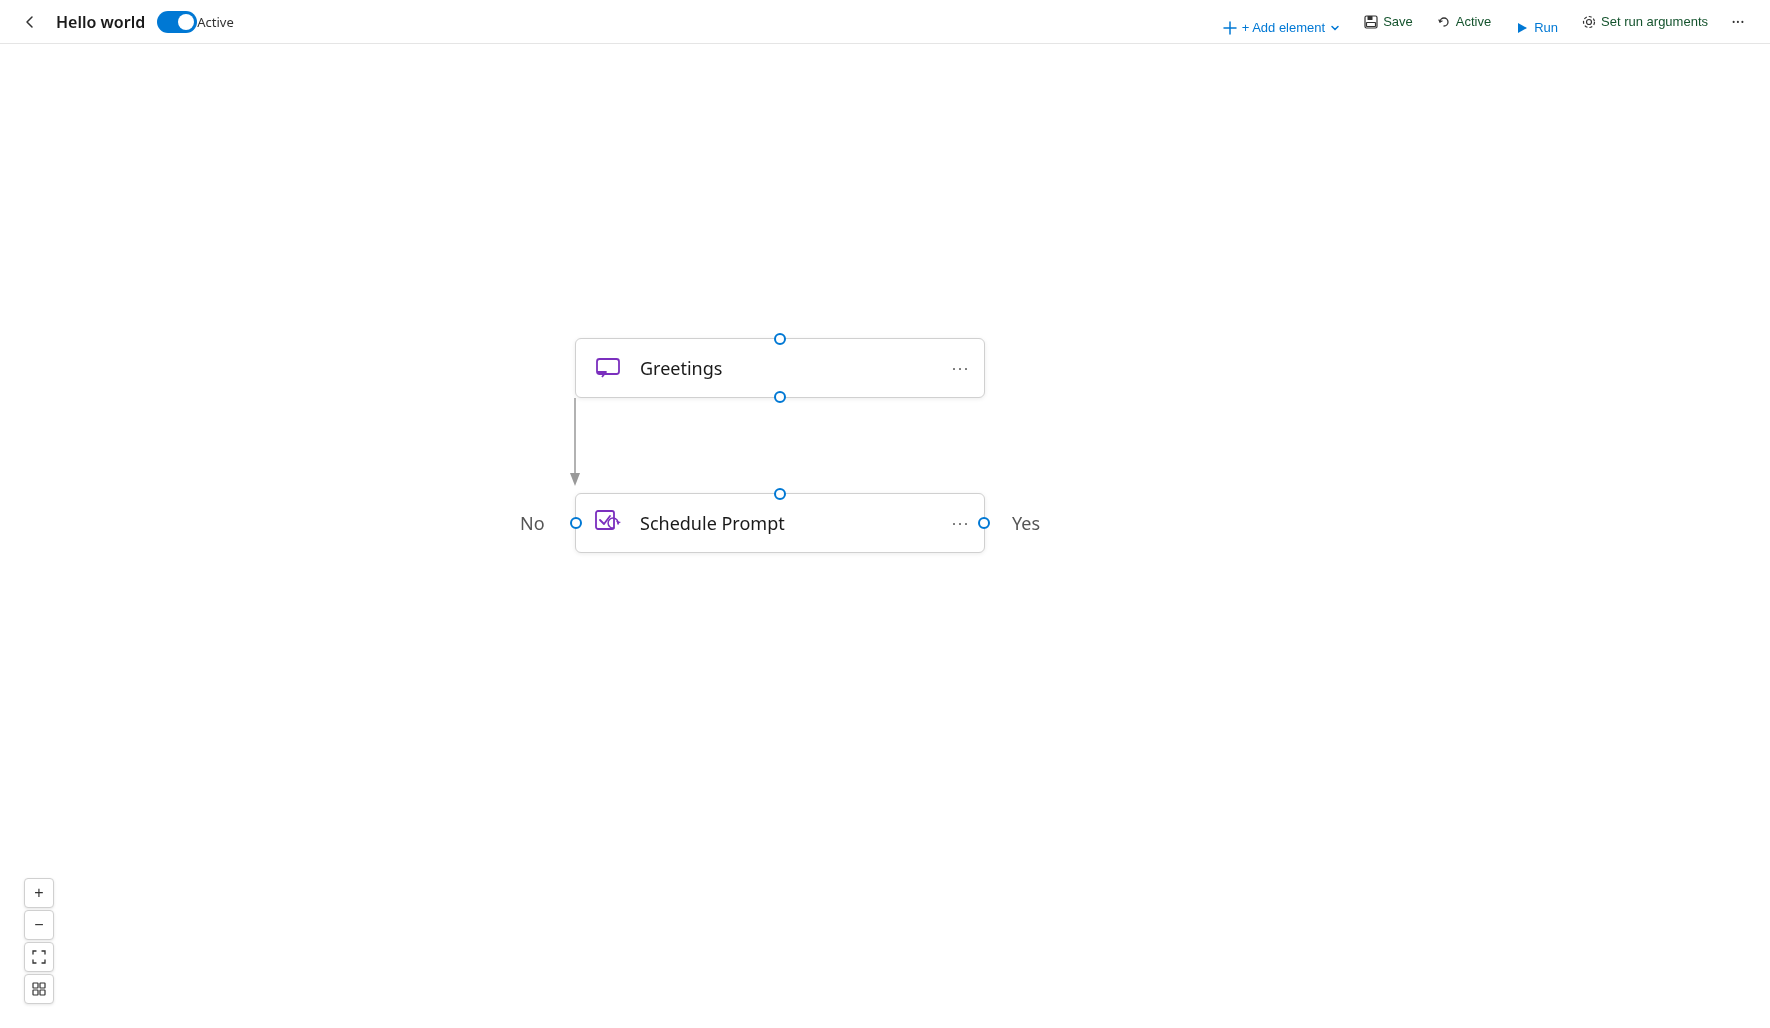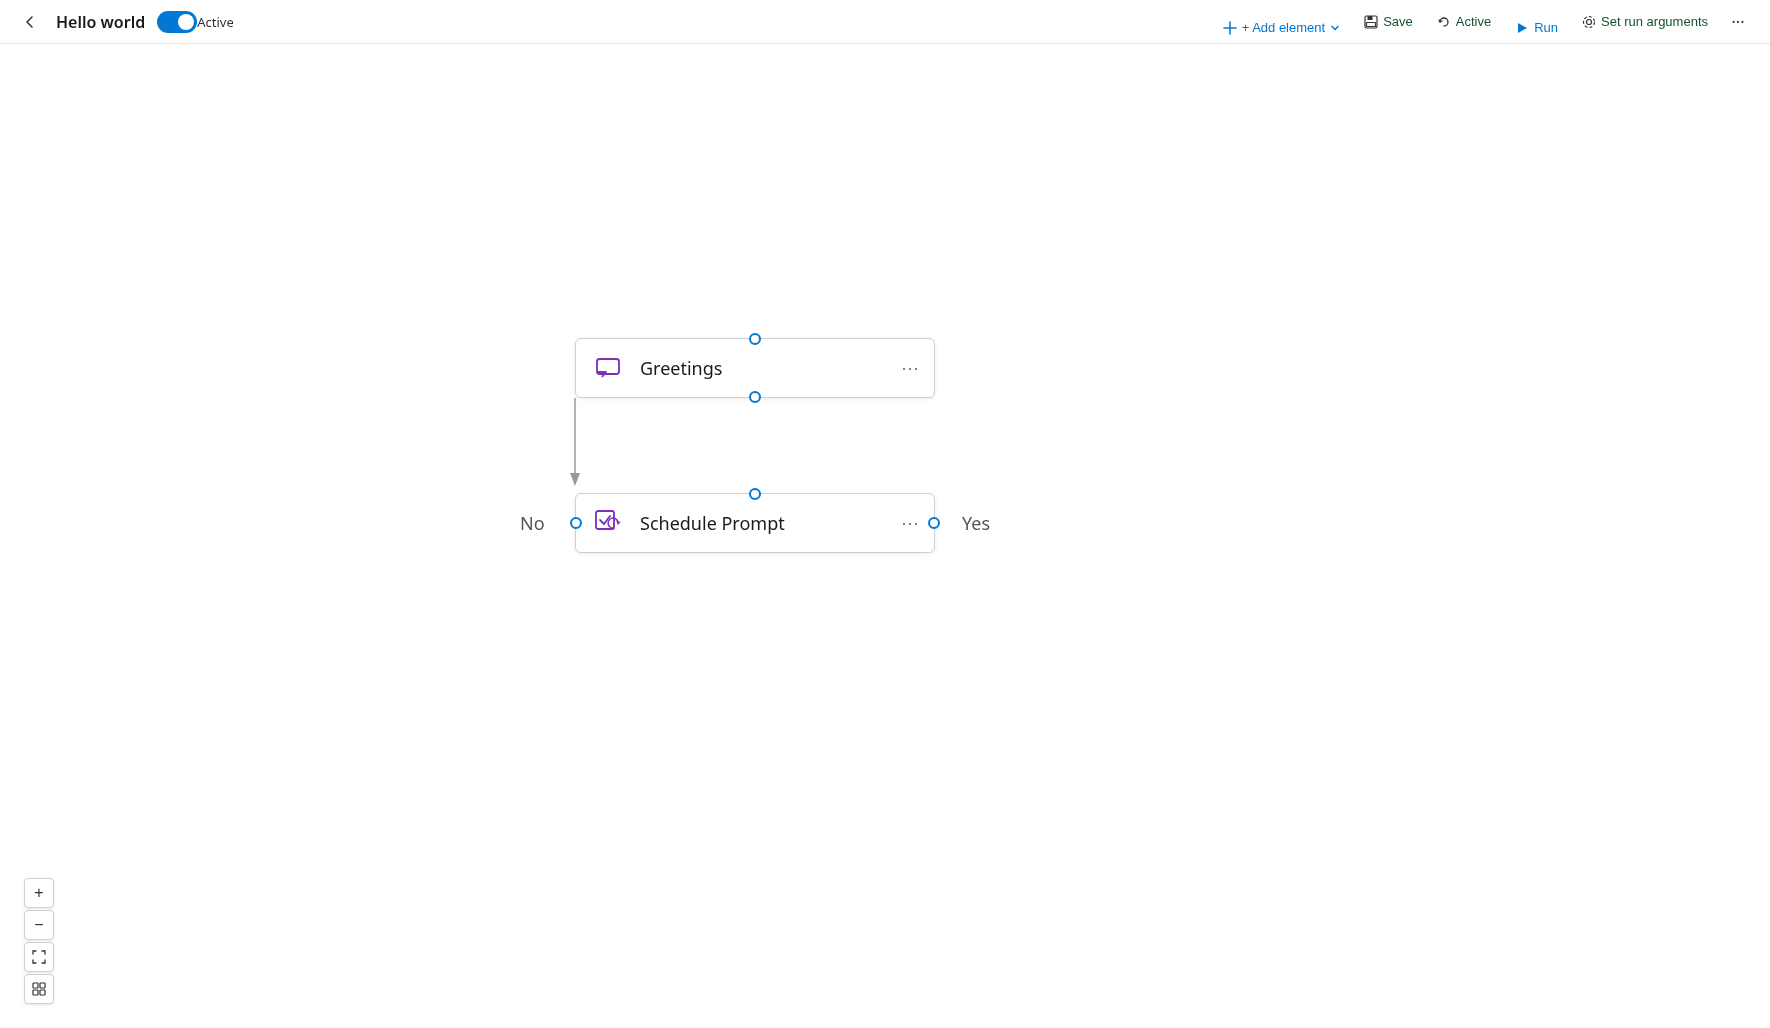--- a/index.html
+++ b/index.html
@@ -116,21 +116,21 @@
       left: 50%;
       transform: translate(-310px, -200px);
     }
 
     .node-card {
       background: #ffffff;
       border: 1px solid #d0d0d0;
       border-radius: 6px;
       display: flex;
       align-items: center;
-      width: 360px;
+      width: 410px;
       height: 60px;
       padding: 0 14px;
       gap: 14px;
       box-shadow: 0 1px 4px rgba(0,0,0,0.08);
       position: relative;
     }
     .node-icon {
       width: 36px;
       height: 36px;
       display: flex;

